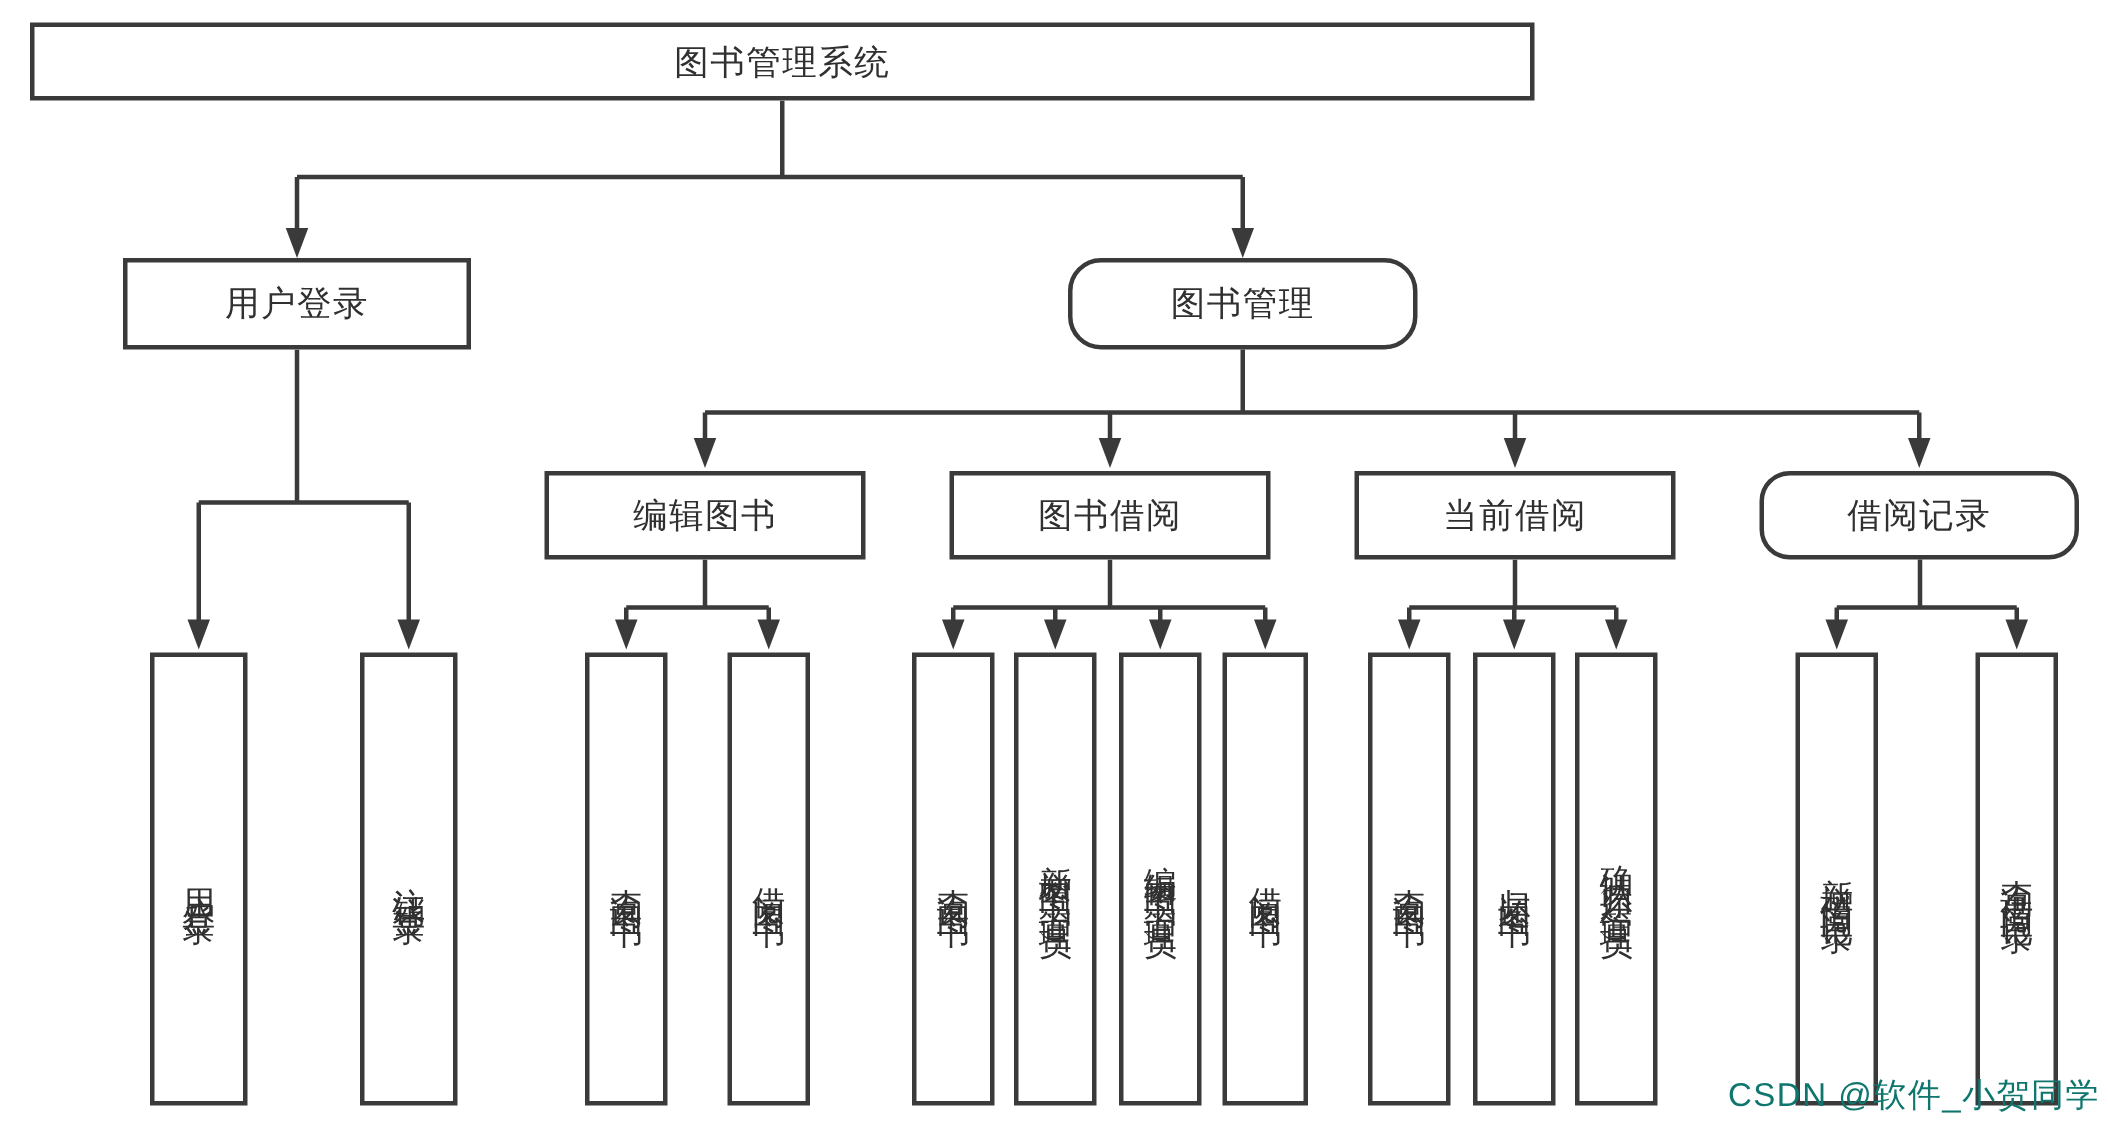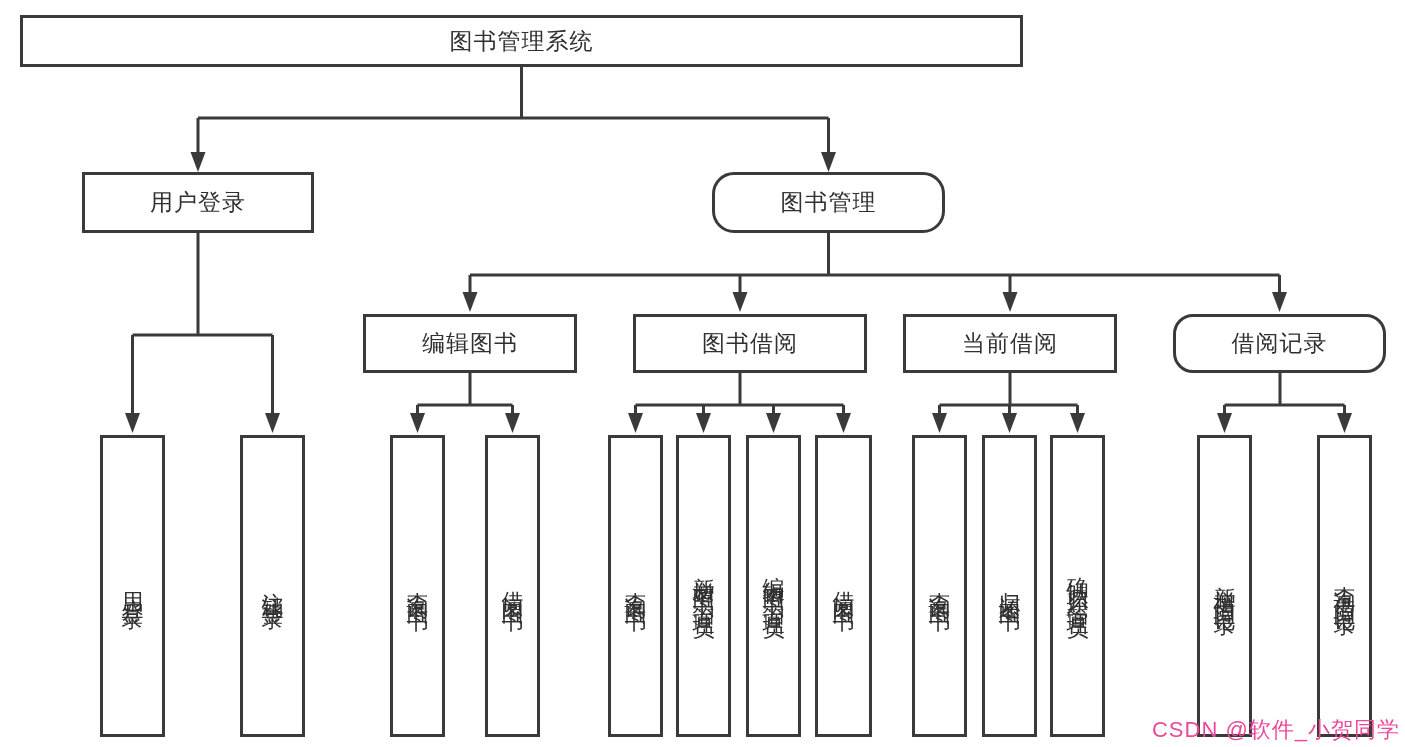--- a/index.html
+++ b/index.html
@@ -36,21 +36,21 @@
     writing-mode:vertical-rl;
     text-orientation:mixed;
     font-size:22px;
     letter-spacing:6px;
     line-height:1;
   }
   .watermark{
     position:absolute;
     right:5px;bottom:2px;
     font-size:22px;
-    color:#ec4899;
+    color:#0f766e;
     letter-spacing:1px;
     white-space:nowrap;
   }
 </style>
 </head>
 <body>
 
 <div class="canvas">
 
   <svg class="connector-layer" viewBox="0 0 1405 747" xmlns="http://www.w3.org/2000/svg">
@@ -85,21 +85,21 @@
       <polygon points="1337,413 1352,413 1344.5,433"></polygon>
     </g>
   </svg>
 
   <div class="node hbox" style="left:20px;top:15px;width:1003px;height:52px;">图书管理系统</div>
 
   <div class="node hbox" style="left:82px;top:172px;width:232px;height:61px;">用户登录</div>
   <div class="node hbox" style="left:712px;top:172px;width:233px;height:61px;border-radius:22px;">图书管理</div>
 
   <div class="node hbox" style="left:363px;top:314px;width:214px;height:59px;">编辑图书</div>
-  <div class="node hbox" style="left:633px;top:314px;width:234px;height:59px;">图书借阅</div>
+  <div class="node hbox" style="left:633px;top:314px;width:214px;height:59px;">图书借阅</div>
   <div class="node hbox" style="left:903px;top:314px;width:214px;height:59px;">当前借阅</div>
   <div class="node hbox" style="left:1173px;top:314px;width:213px;height:59px;border-radius:20px;">借阅记录</div>
 
   <div class="node vbox" style="left:100px;width:65px;">用户登录</div>
   <div class="node vbox" style="left:240px;width:65px;">注销登录</div>
 
   <div class="node vbox" style="left:390px;width:55px;">查询图书</div>
   <div class="node vbox" style="left:485px;width:55px;">借阅图书</div>
 
   <div class="node vbox" style="left:608px;width:55px;">查询图书</div>

